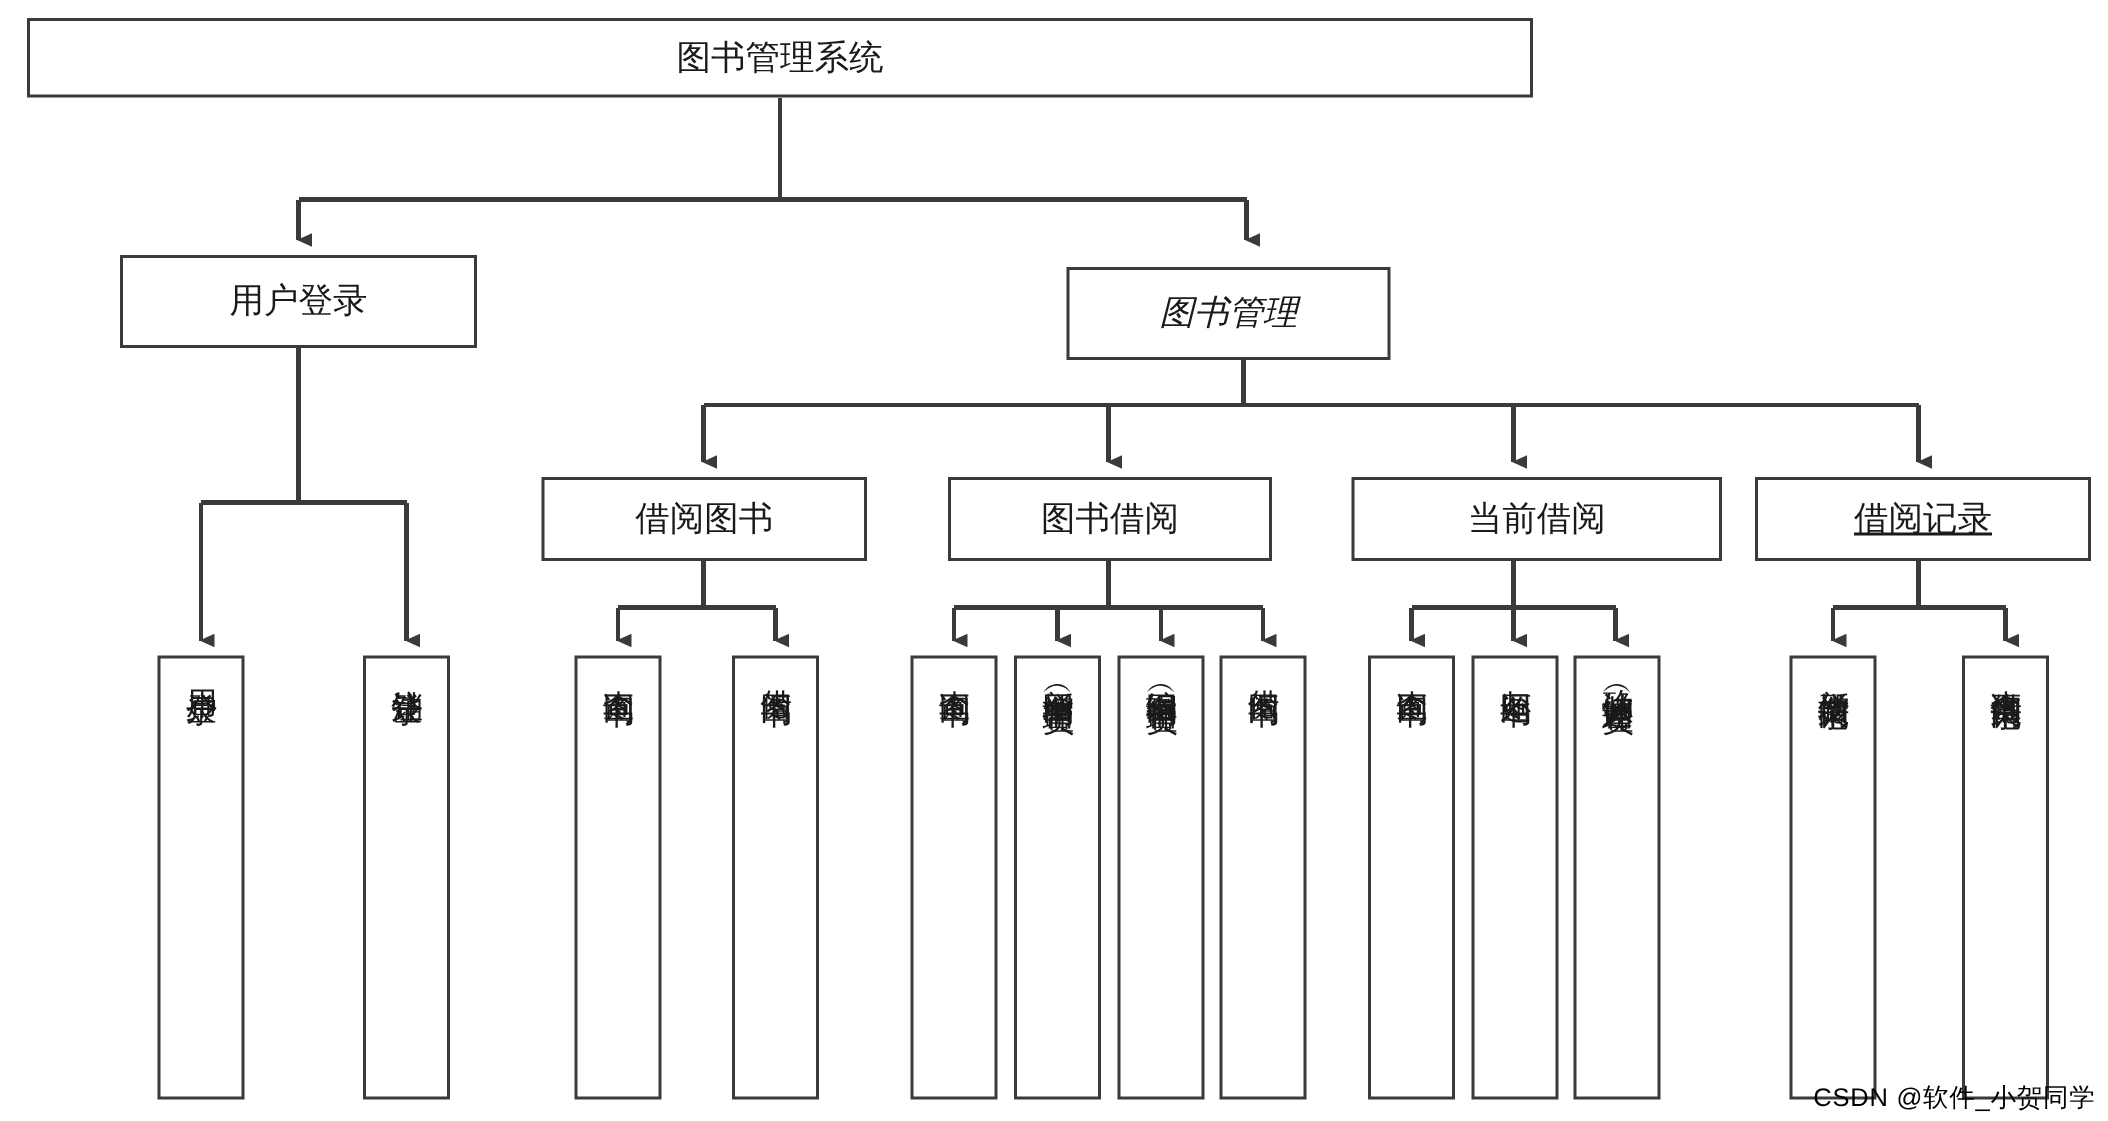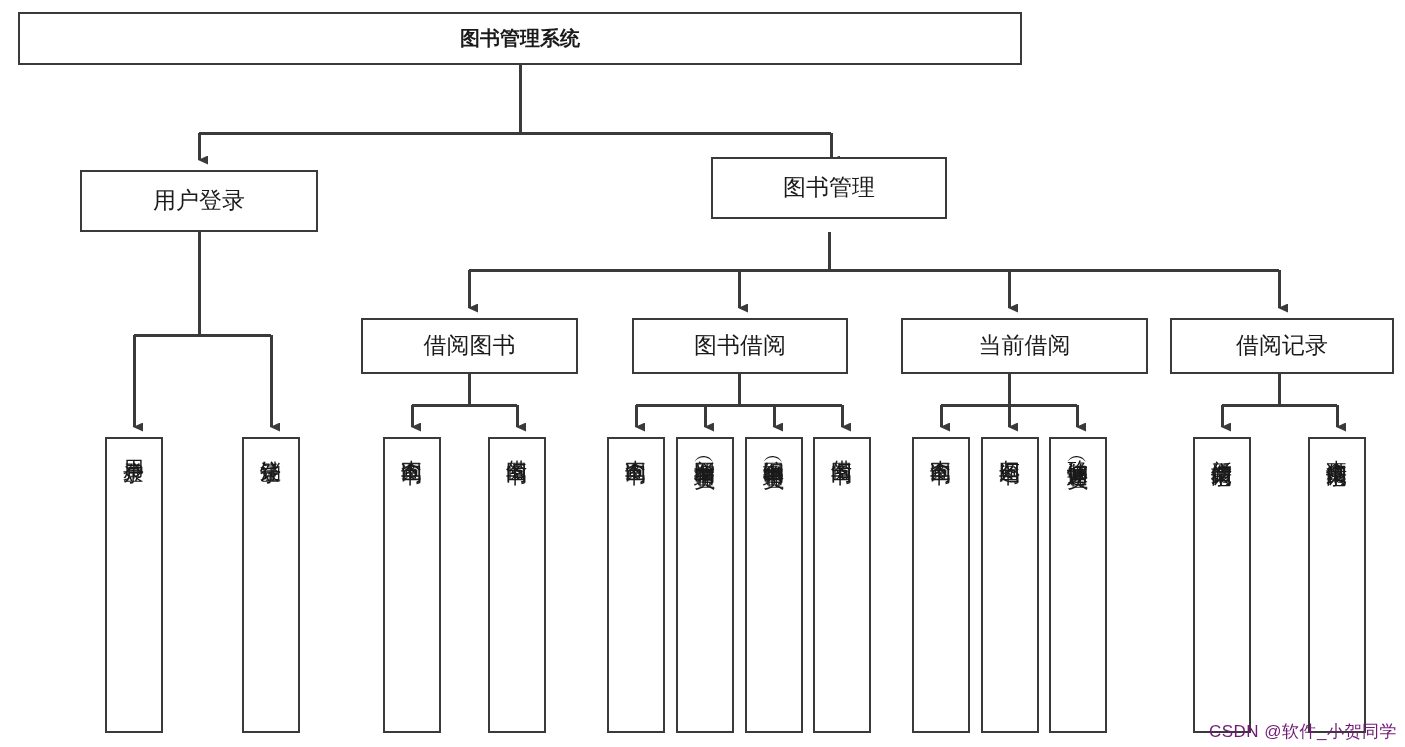--- a/index.html
+++ b/index.html
@@ -39,41 +39,40 @@
     display: block;
     text-align: center;
     line-height: 1.18;
     white-space: nowrap;
     color: #1a1a1a;
   }
   .node.horiz .node-label {
     font-size: 23px;
   }
   .node.root .node-label {
-    font-size: 20px;
-    font-weight: bold;
+    font-size: 23px;
   }
   .node.vert {
     align-items: flex-start;
     justify-content: center;
     padding-top: 4px;
   }
   .node.vert .node-label {
     writing-mode: vertical-rl;
     text-orientation: upright;
     font-size: 21px;
     letter-spacing: 1.5px;
     line-height: 1;
   }
   .watermark {
     position: absolute;
     right: 8px;
     bottom: 4px;
     font-size: 17px;
-    color: #701a75;
+    color: #000000;
     letter-spacing: 0.5px;
     z-index: 3;
     white-space: nowrap;
   }
 </style>
 </head>
 <body>
 
 <div id="canvas">
 
@@ -127,34 +126,34 @@
     </g>
   </svg>
 
   <div class="node root horiz" style="left:18px; top:12px; width:1004px; height:53px;">
     <span class="node-label">图书管理系统</span>
   </div>
 
   <div class="node horiz" style="left:80px; top:170px; width:238px; height:62px;">
     <span class="node-label">用户登录</span>
   </div>
-  <div class="node horiz" style="left:711px; top:157px; width:236px; height:62px;">
+  <div class="node horiz" style="left:711px; top:178px; width:216px; height:62px;font-style:italic;">
     <span class="node-label">图书管理</span>
   </div>
 
   <div class="node horiz" style="left:361px; top:318px; width:217px; height:56px;">
     <span class="node-label">借阅图书</span>
   </div>
   <div class="node horiz" style="left:632px; top:318px; width:216px; height:56px;">
     <span class="node-label">图书借阅</span>
   </div>
   <div class="node horiz" style="left:901px; top:318px; width:247px; height:56px;">
     <span class="node-label">当前借阅</span>
   </div>
-  <div class="node horiz" style="left:1170px; top:318px; width:224px; height:56px;">
+  <div class="node horiz" style="left:1170px; top:318px; width:224px; height:56px;text-decoration:underline;">
     <span class="node-label">借阅记录</span>
   </div>
 
   <div class="node vert" style="left:105px; top:437px; width:58px; height:296px;">
     <span class="node-label">用户登录</span>
   </div>
   <div class="node vert" style="left:242px; top:437px; width:58px; height:296px;">
     <span class="node-label">注销登录</span>
   </div>
 

